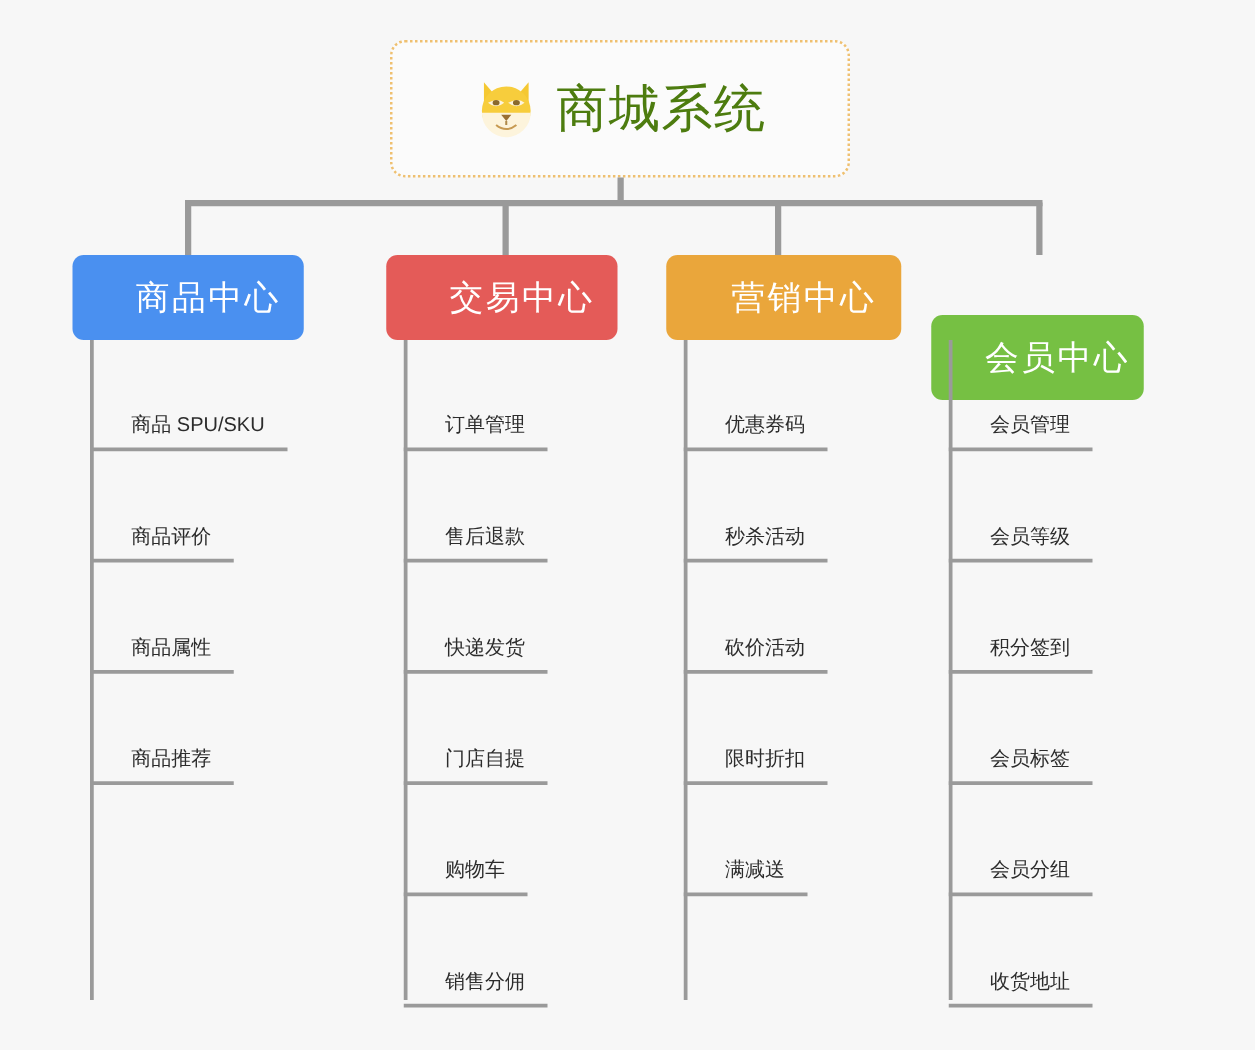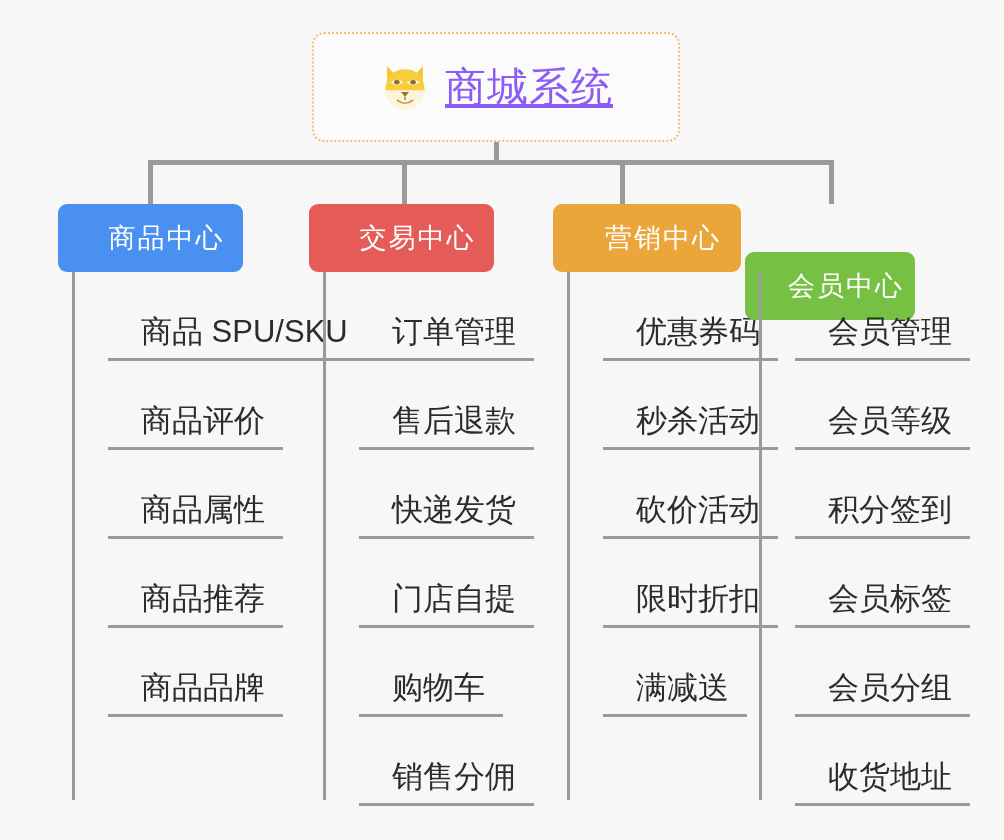--- a/index.html
+++ b/index.html
@@ -38,24 +38,23 @@
   }
   .root-icon {
     width: 52px;
     height: 52px;
     flex: 0 0 52px;
     display: block;
   }
   .root-title {
     font-size: 41px;
     line-height: 1;
-    color: #8b5cf6;
+    color: #4d7c0f;
     letter-spacing: 1px;
     white-space: nowrap;
-    text-decoration: underline;
   }
 
   
   .conn {
     position: absolute;
     background: #9a9a9a;
   }
   .conn-stem   { left: 494px; top: 142px;  width: 5px;  height: 22px; }
   .conn-hbar   { left: 148px; top: 160px;  width: 686px; height: 5px; }
   .conn-drop   { width: 5px; height: 42px; top: 162px; }
@@ -64,21 +63,21 @@
   .conn-drop-3 { left: 620px; }
   .conn-drop-4 { left: 829px; }
 
   
   .branch {
     position: absolute;
     top: 204px;
   }
   .branch-1 { left: 58px;  }
   .branch-2 { left: 309px; text-align: right; }
-  .branch-3 { left: 553px; }
+  .branch-3 { left: 533px; }
   .branch-4 { left: 745px; }
 
   .branch-head {
     box-sizing: border-box;
     height: 68px;
     border-radius: 9px;
     display: flex;
     align-items: center;
     justify-content: center;
     color: #ffffff;
@@ -118,25 +117,24 @@
     box-sizing: border-box;
     display: flex;
     align-items: flex-end;
     padding-left: 0;
   }
   .leaf-text {
     display: inline-block;
     box-sizing: border-box;
     border-bottom: 3px solid #9a9a9a;
     padding: 0 18px 8px 33px;
-    font-size: 31px;
+    font-size: 16px;
     line-height: 1.15;
     color: #2c2c2c;
     white-space: nowrap;
-    margin-left: 36px;
   }
 </style>
 </head>
 <body>
 
 <div id="mindmap">
 
   <div class="root-node">
     <svg class="root-icon" viewBox="0 0 64 64">
       <path d="M10 6 L10 26 L22 20 Z" fill="#f5c832"></path>
@@ -172,23 +170,20 @@
         </li>
       <li class="leaf-item">
           <span class="leaf-text">商品评价</span>
         </li>
       <li class="leaf-item">
           <span class="leaf-text">商品属性</span>
         </li>
       <li class="leaf-item">
           <span class="leaf-text">商品推荐</span>
         </li>
-      <li class="leaf-item">
-          <span class="leaf-text">商品品牌</span>
-        </li>
     </ul>
   </div>
 
   <div class="branch branch-2">
     <div class="branch-head">
       <span>交易中心</span>
     </div>
     <div class="branch-spine"></div>
     <ul class="leaf-list">
       <li class="leaf-item">

